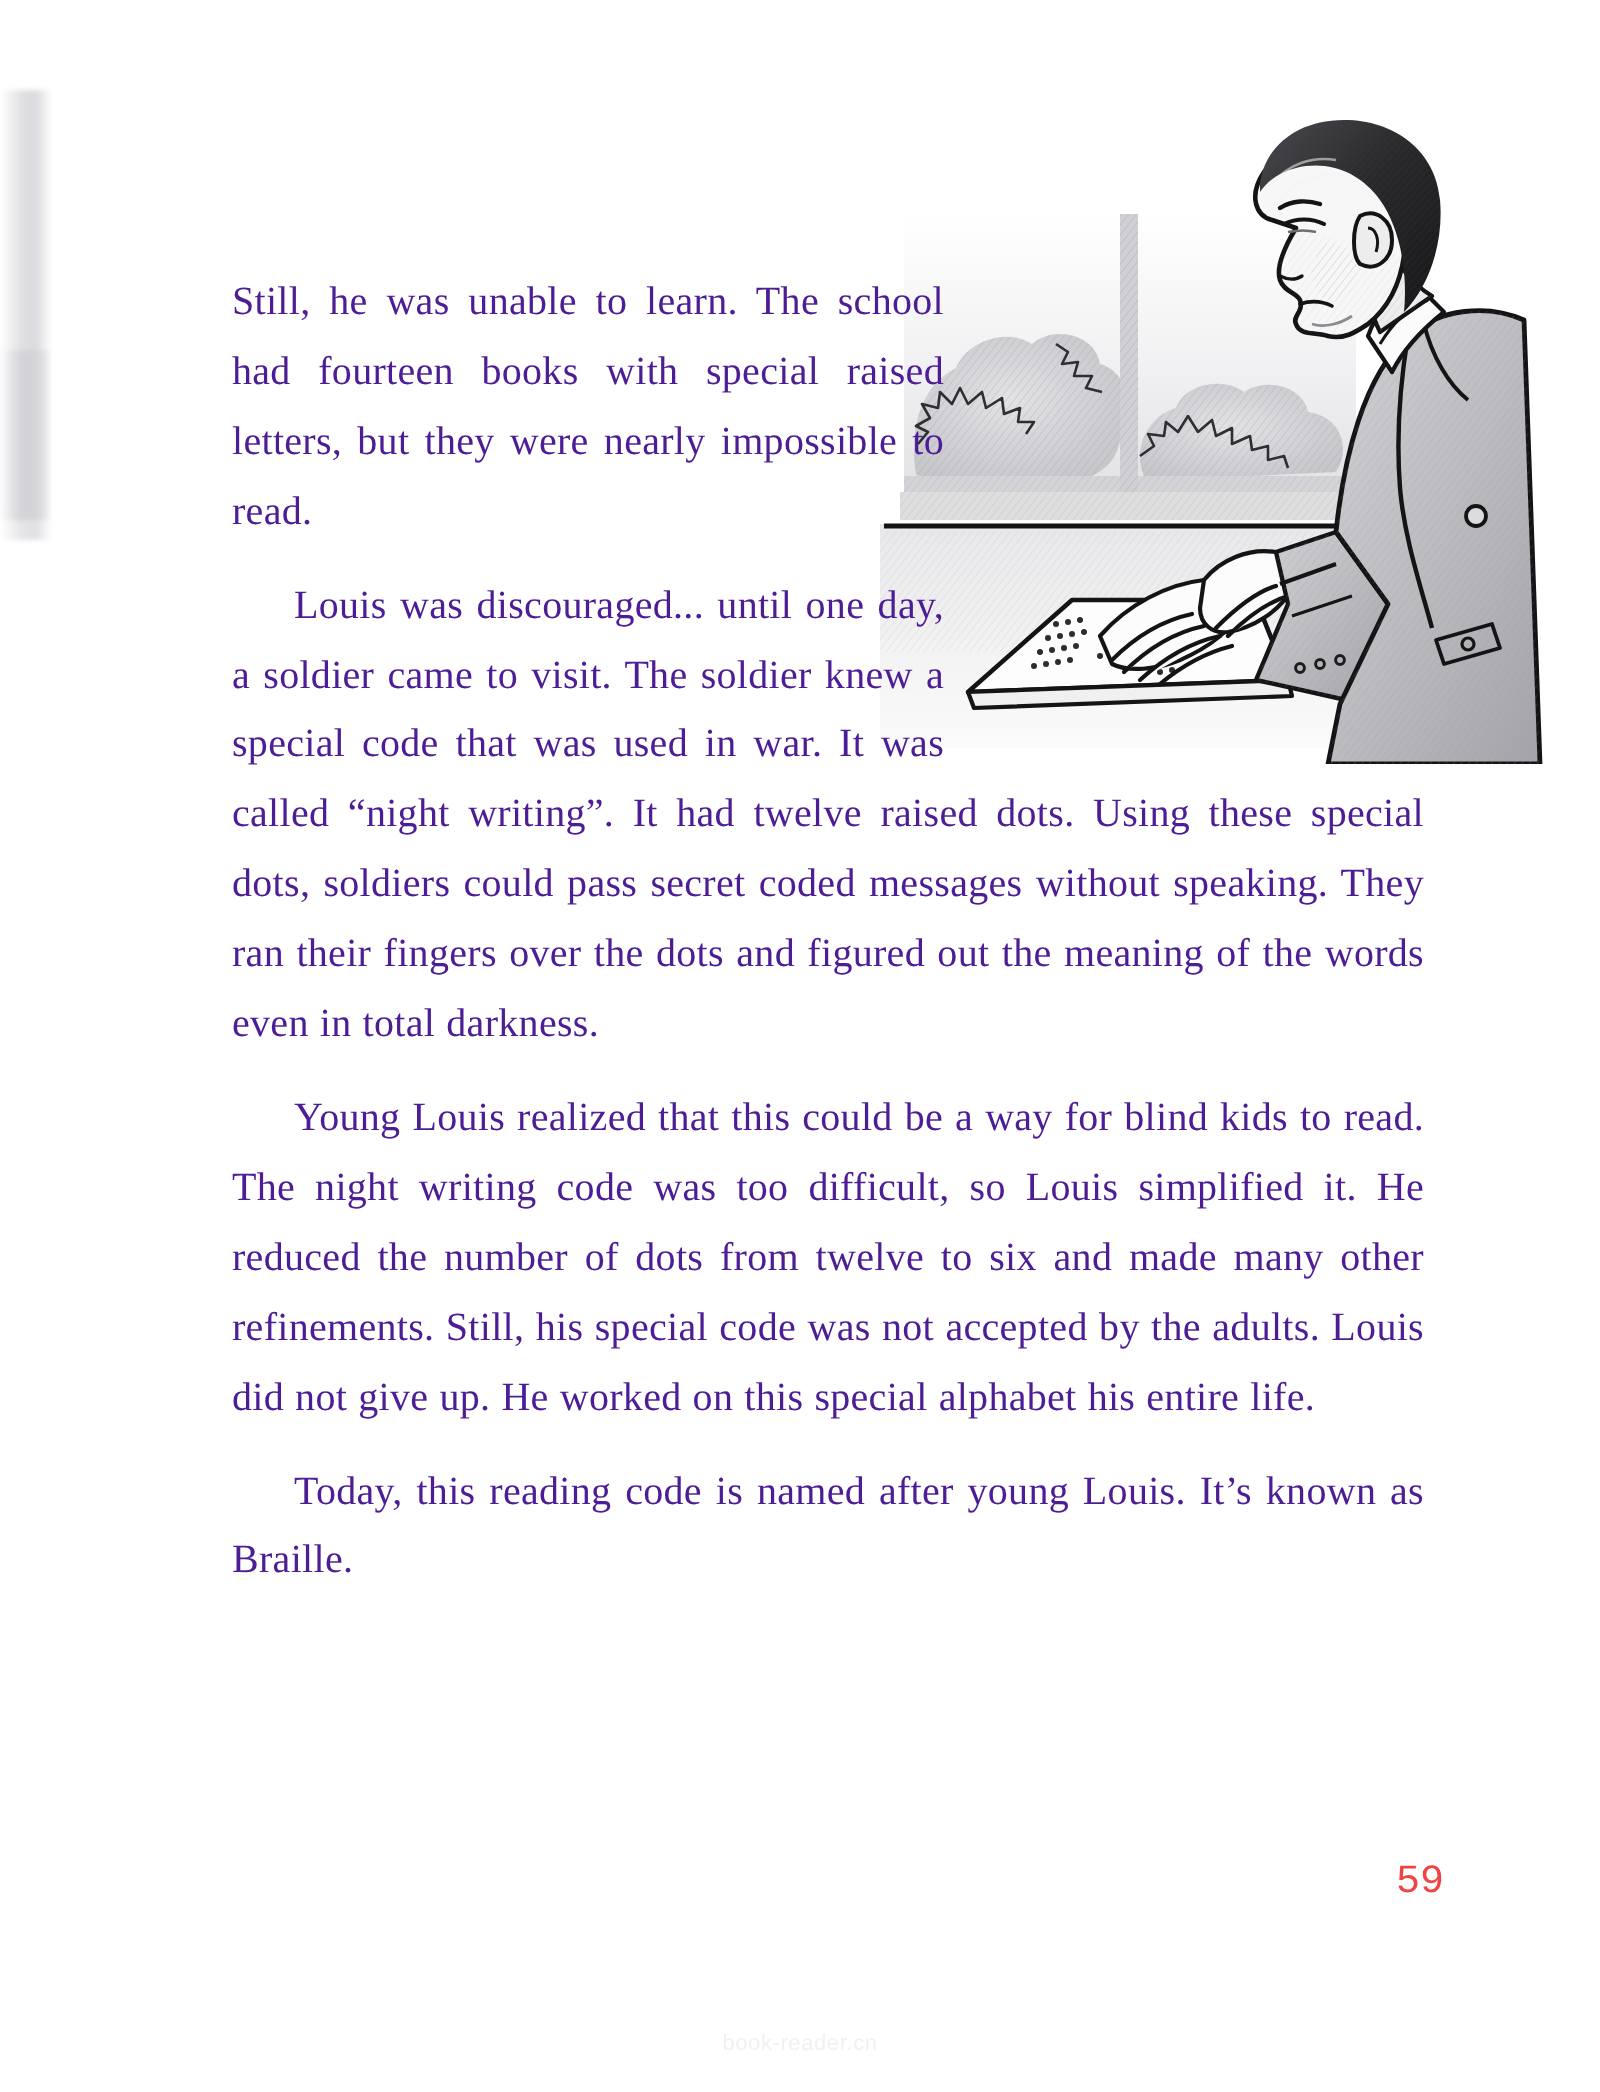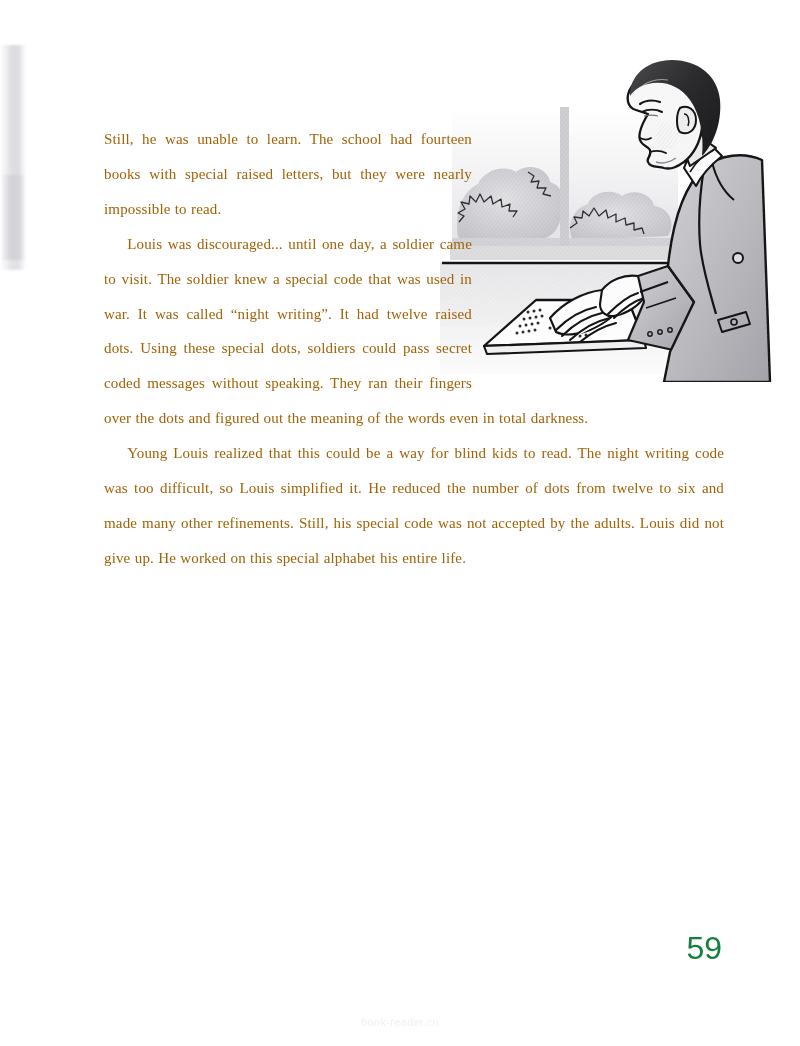--- a/index.html
+++ b/index.html
@@ -58,40 +58,40 @@
   }
 
   .float-spacer {
     float: right;
     width: 252px;
     height: 258px;
     shape-outside: polygon(0 0, 100% 0, 100% 100%, 0 100%);
   }
 
   p.para {
-    margin: 0;
-    font-size: 15px;
+    margin: 12px;
+    font-size: 20px;
     line-height: 34.9px;
-    color: #a16207;
+    color: #4c1d95;
     text-align: justify;
     text-indent: 1.55em;
     letter-spacing: 0.15px;
     word-spacing: 0.4px;
     -webkit-font-smoothing: antialiased;
   }
   p.para.first { text-indent: 0; }
 
   
   .page-number {
     position: absolute;
     right: 78px;
     top: 930px;
-    font-size: 32px;
-    color: #15803d;
-    font-family: Liberation Sans, sans-serif;
+    font-size: 20px;
+    color: #ef4444;
+    font-family: Liberation Mono, monospace;
   }
 
   
   .watermark {
     position: absolute;
     left: 0;
     right: 0;
     top: 1016px;
     text-align: center;
     font-size: 11px;
@@ -301,19 +301,20 @@
                  C228 98 224 92 224 84 Z" fill="url(#hatch)" opacity="0.45"></path>
       </g>
     </svg>
   </div>
 
   <div class="text-column">
     <div class="float-spacer"></div>
     <p class="para first">Still, he was unable to learn. The school had fourteen books with special raised letters, but they were nearly impossible to read.</p>
     <p class="para">Louis was discouraged... until one day, a soldier came to visit. The soldier knew a special code that was used in war. It was called “night writing”. It had twelve raised dots. Using these special dots, soldiers could pass secret coded messages without speaking. They ran their fingers over the dots and figured out the meaning of the words even in total darkness.</p>
     <p class="para">Young Louis realized that this could be a way for blind kids to read. The night writing code was too difficult, so Louis simplified it. He reduced the number of dots from twelve to six and made many other refinements. Still, his special code was not accepted by the adults. Louis did not give up. He worked on this special alphabet his entire life.</p>
+    <p class="para">Today, this reading code is named after young Louis. It’s known as Braille.</p>
   </div>
 
   <div class="page-number">59</div>
 
   <div class="watermark">book-reader.cn</div>
 
 </div>
 
 </body></html>

